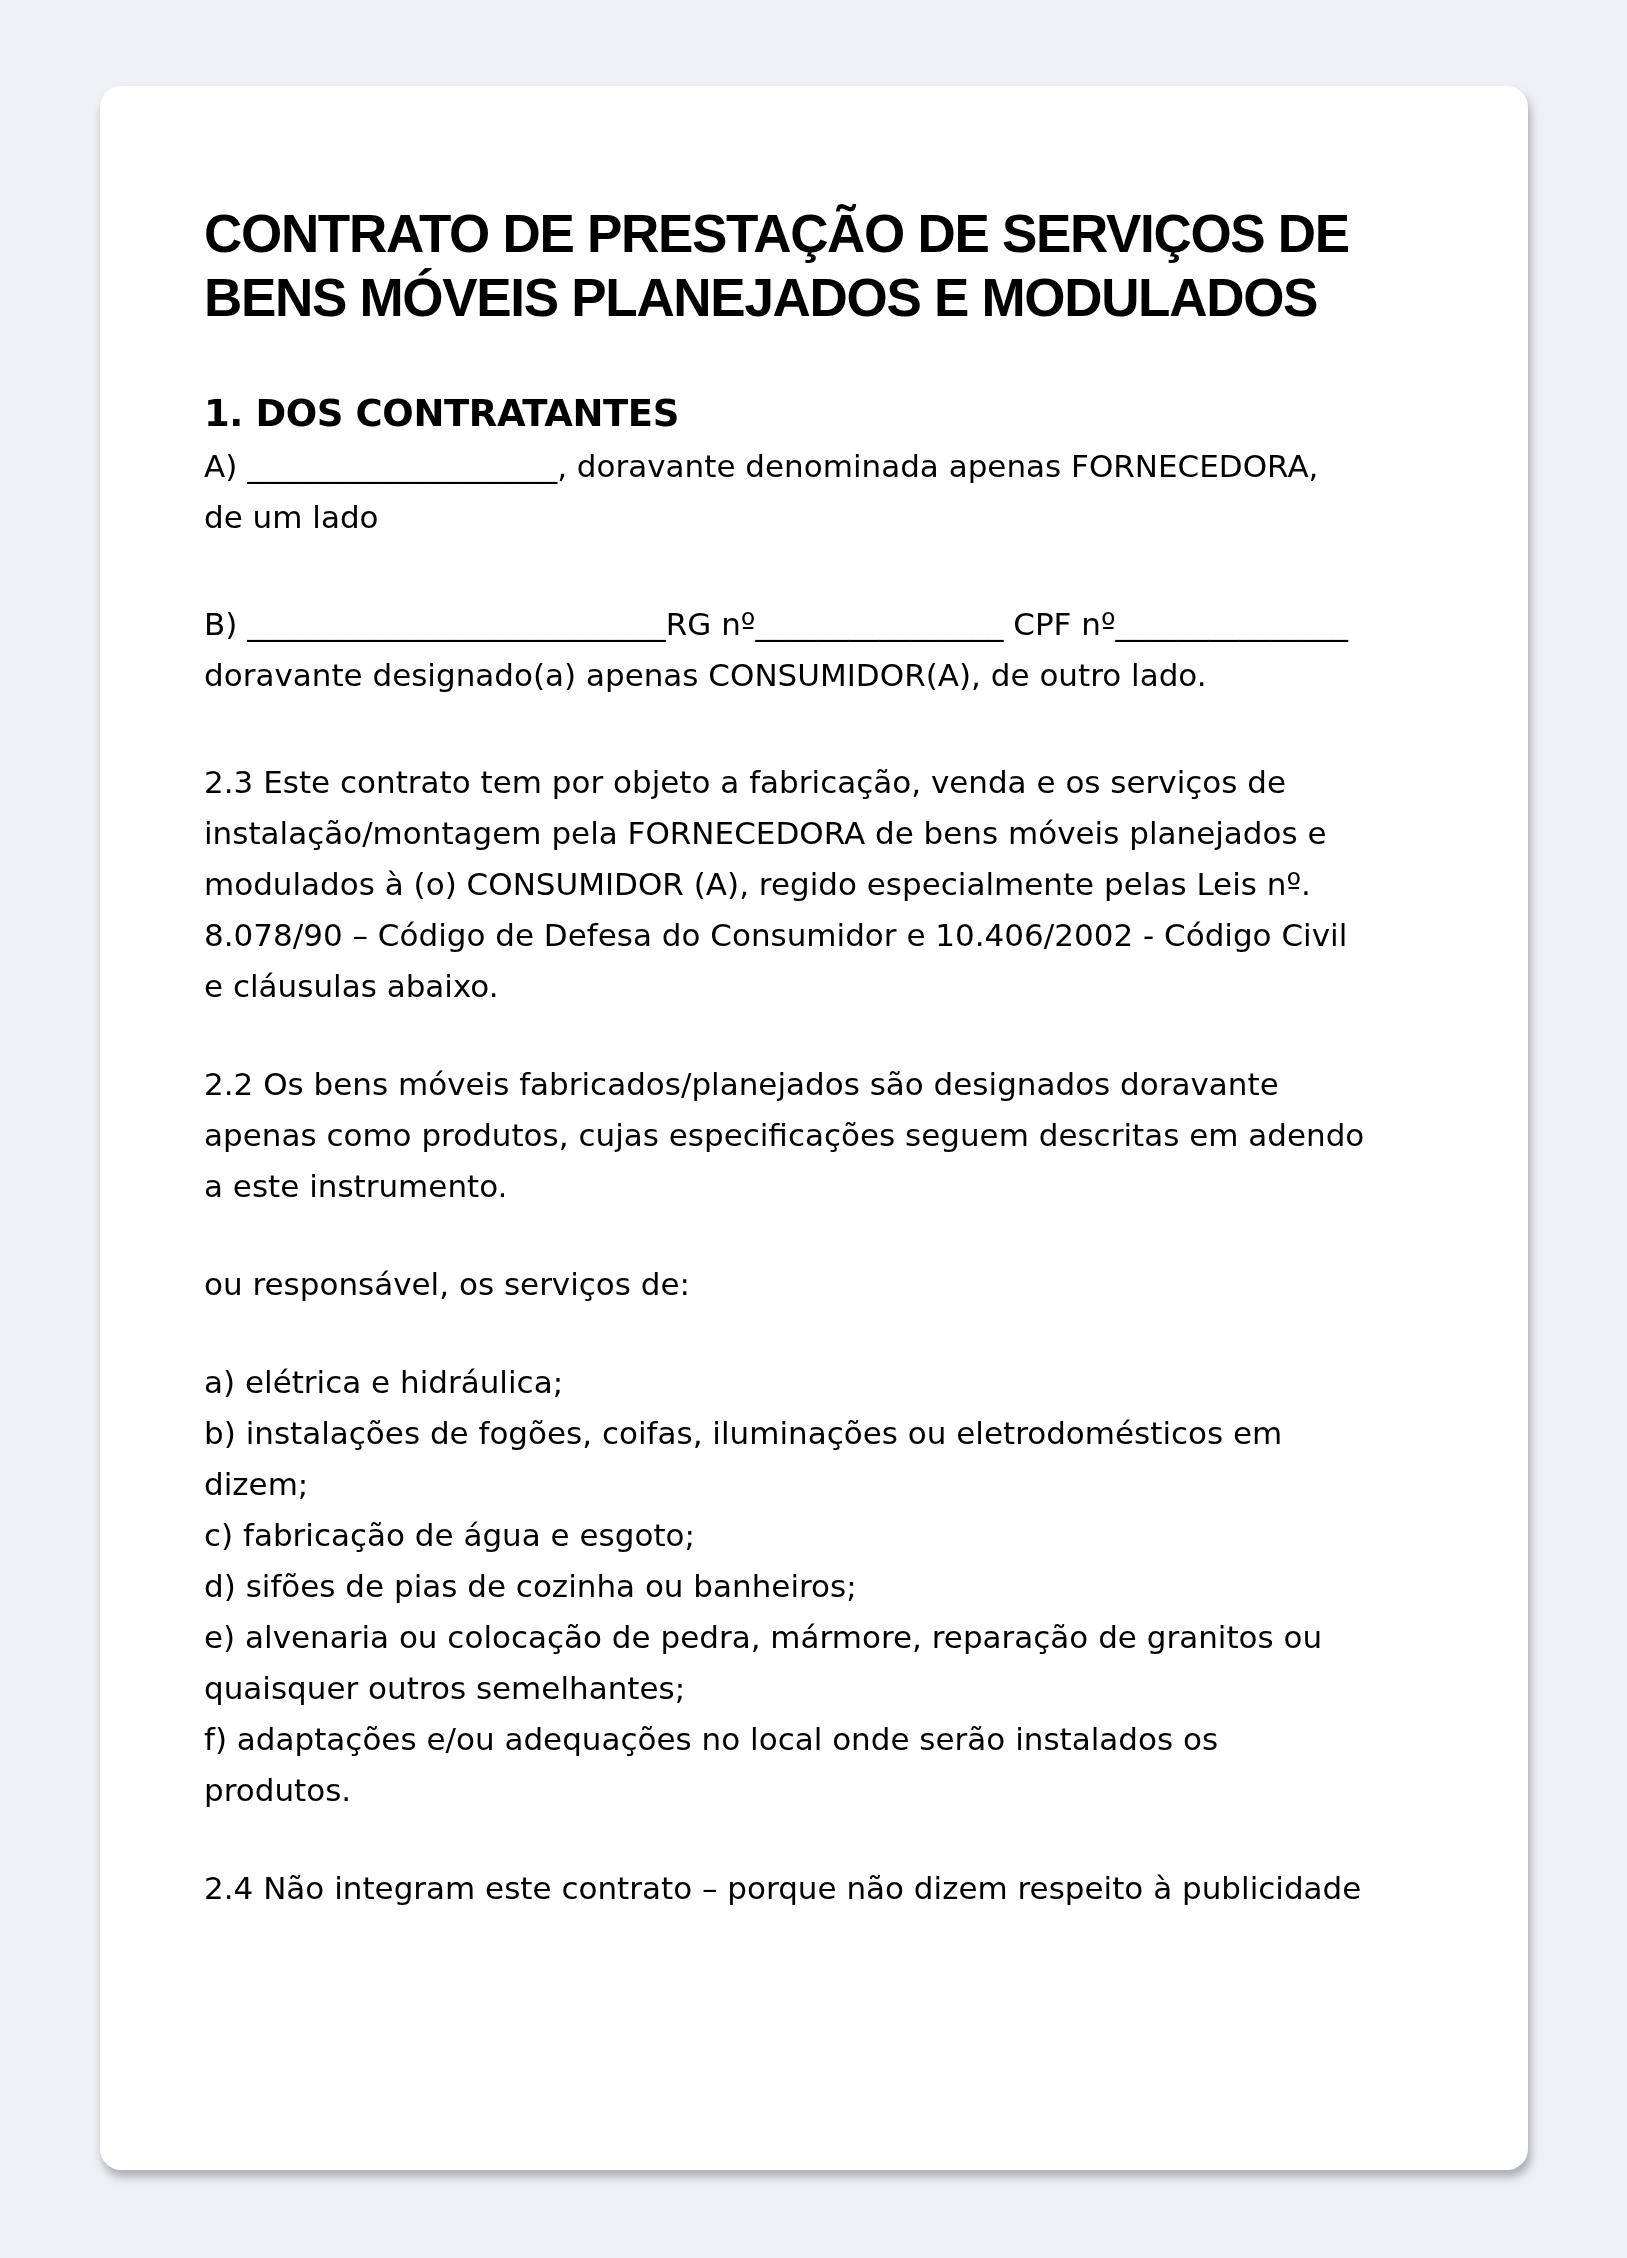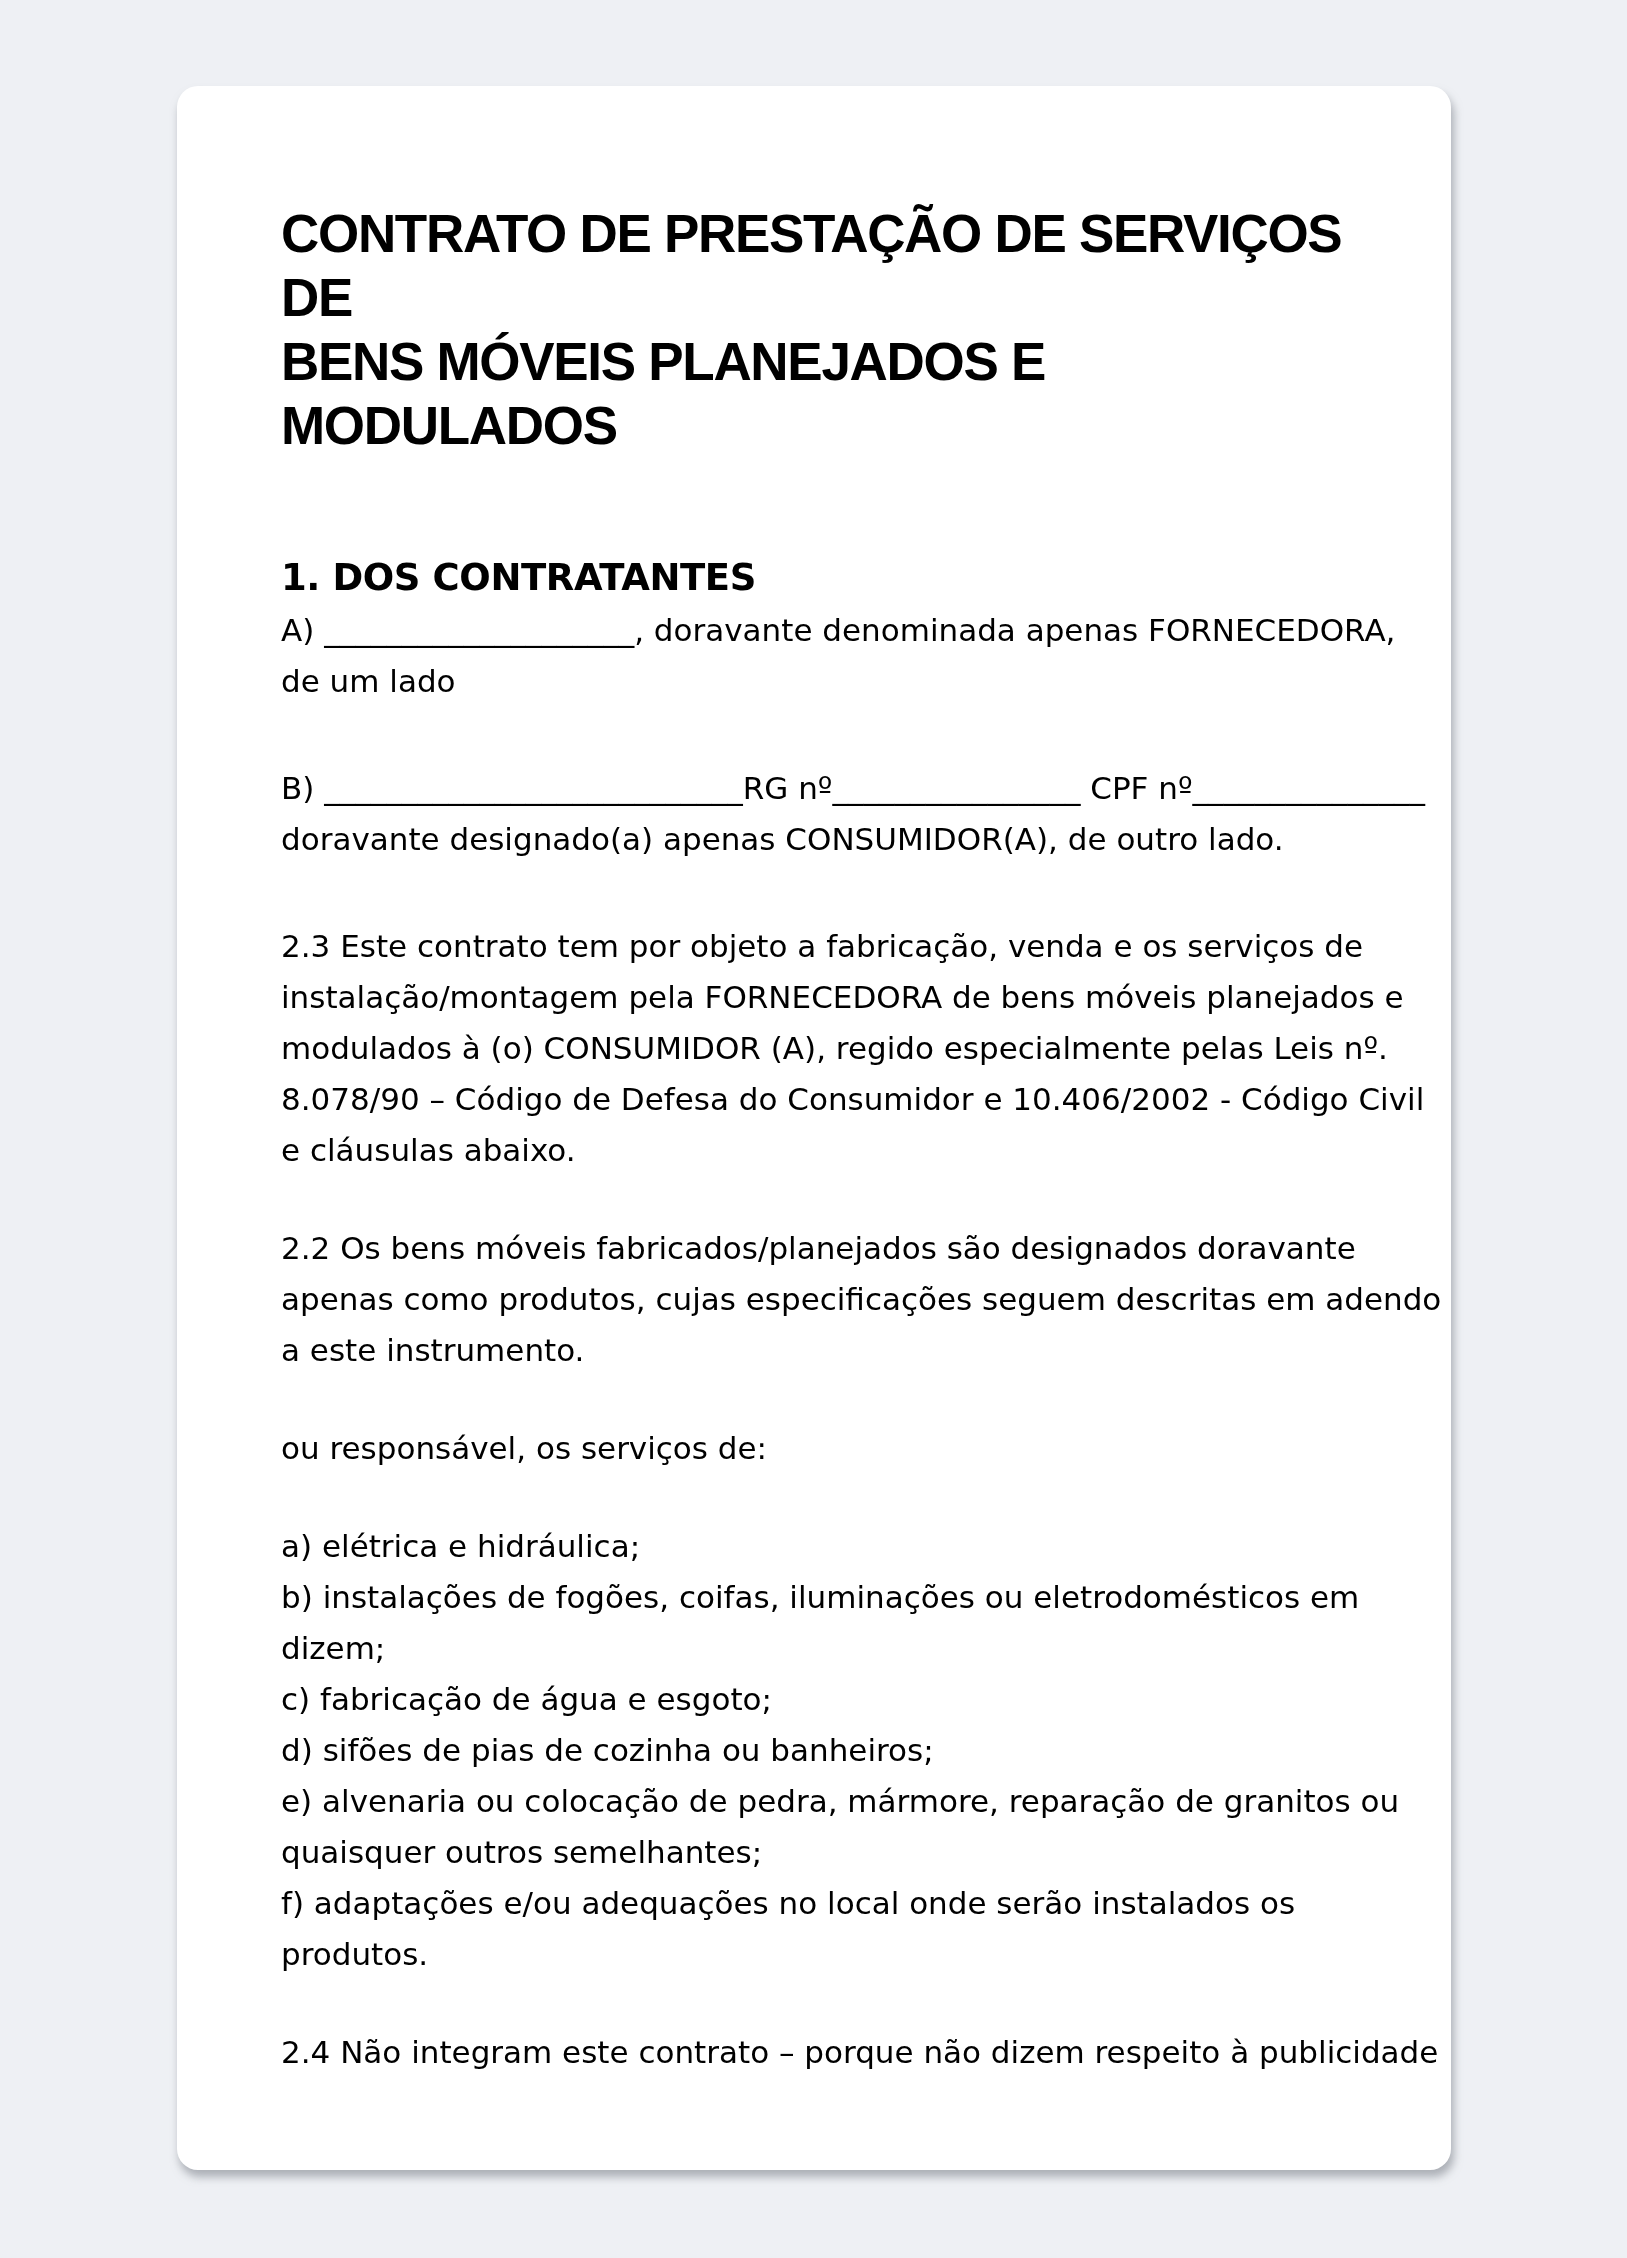--- a/index.html
+++ b/index.html
@@ -5,21 +5,21 @@
   html, body {
     margin: 0;
     padding: 0;
     background: #eef0f4;
     width: 1628px;
     height: 2258px;
     overflow: hidden;
   }
   .page-card {
     box-sizing: border-box;
-    width: 1274px;
+    width: 1428px;
     margin: 86px auto 0 auto;
     min-height: 2084px;
     background: #ffffff;
     border-radius: 21px;
     padding: 116px 104px 47px 104px;
     box-shadow: 2.6px 7px 8px rgba(128, 133, 142, 0.6);
   }
   .doc-title {
     margin: 0;
     font-family: "Liberation Sans", sans-serif;
@@ -31,21 +31,21 @@
   }
   .h2 {
     margin: 0;
     font-family: "DejaVu Sans", sans-serif;
     font-weight: 700;
     font-size: 37px;
     line-height: 55px;
     letter-spacing: -0.4px;
     color: #000000;
   }
-  .h2-first { margin-top: 92px; }
+  .h2-first { margin-top: 56px; }
   .h2-second { margin-top: 41px; }
   .para {
     margin: 0;
     font-family: "DejaVu Sans", sans-serif;
     font-size: 31px;
     line-height: 51px;
     color: #000000;
   }
   .para .ln { white-space: nowrap; }
   .mt0  { margin-top: 0; }

